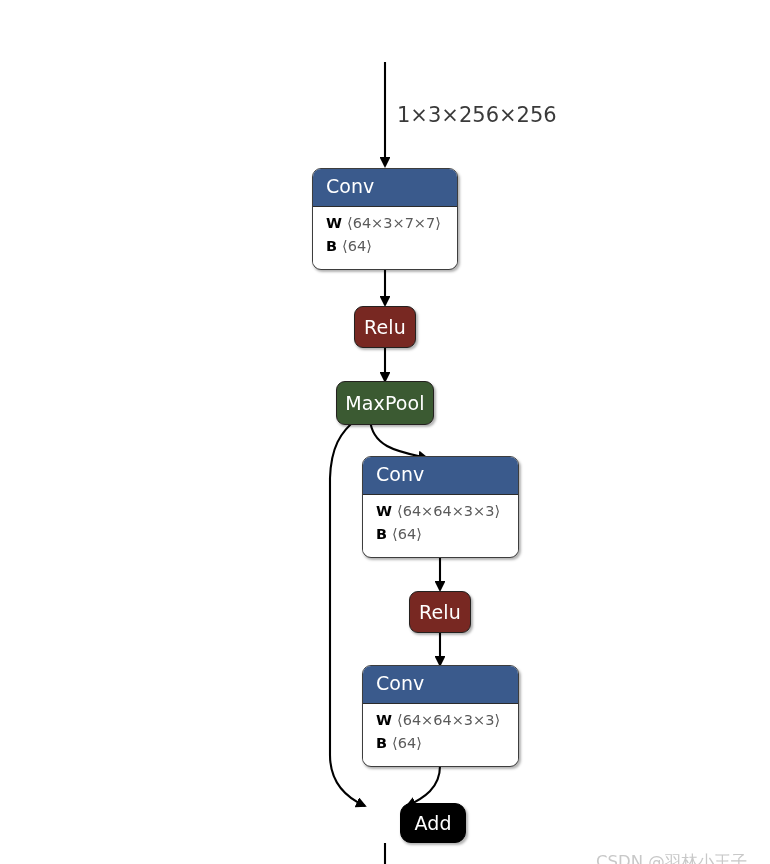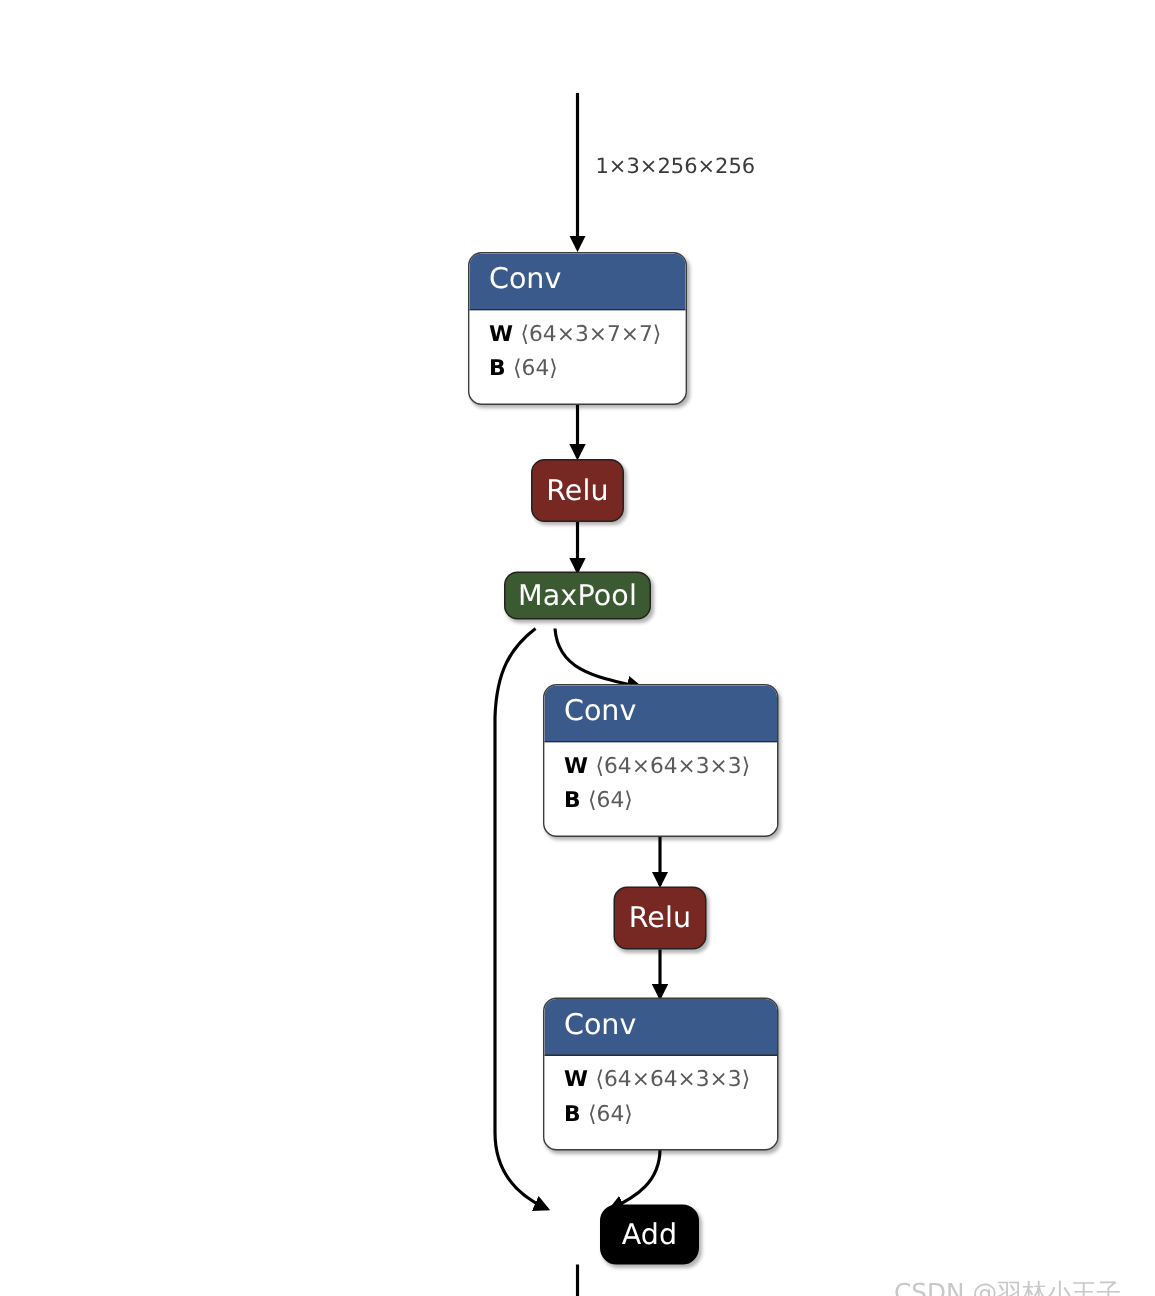--- a/index.html
+++ b/index.html
@@ -99,21 +99,21 @@
     margin-right: 5px;
   }
   .param-val {
     color: #5a5a5a;
     font-size: 14.5px;
   }
 
   
   .edge-label {
     position: absolute;
-    font-size: 14px;
+    font-size: 21px;
     color: #3a3a3a;
     white-space: nowrap;
   }
 
   
   .watermark {
     position: absolute;
     font-size: 16.5px;
     color: #c8c8c8;
     white-space: nowrap;
@@ -165,21 +165,21 @@
       <div class="param-row">
         <span class="param-key">B</span><span class="param-val">⟨64⟩</span>
       </div>
     </div>
   </div>
 
   <div class="node pill pill-relu" style="left:354px; top:306px; width:62px; height:42px;">
     <span>Relu</span>
   </div>
 
-  <div class="node pill pill-pool" style="left:336px; top:381px; width:98px; height:32px;">
+  <div class="node pill pill-pool" style="left:336px; top:381px; width:98px; height:44px;">
     <span>MaxPool</span>
   </div>
 
   <div class="node record" style="left:362px; top:456px; width:157px; height:102px;">
     <div class="record-header">Conv</div>
     <div class="record-body">
       <div class="param-row">
         <span class="param-key">W</span><span class="param-val">⟨64×64×3×3⟩</span>
       </div>
       <div class="param-row">

